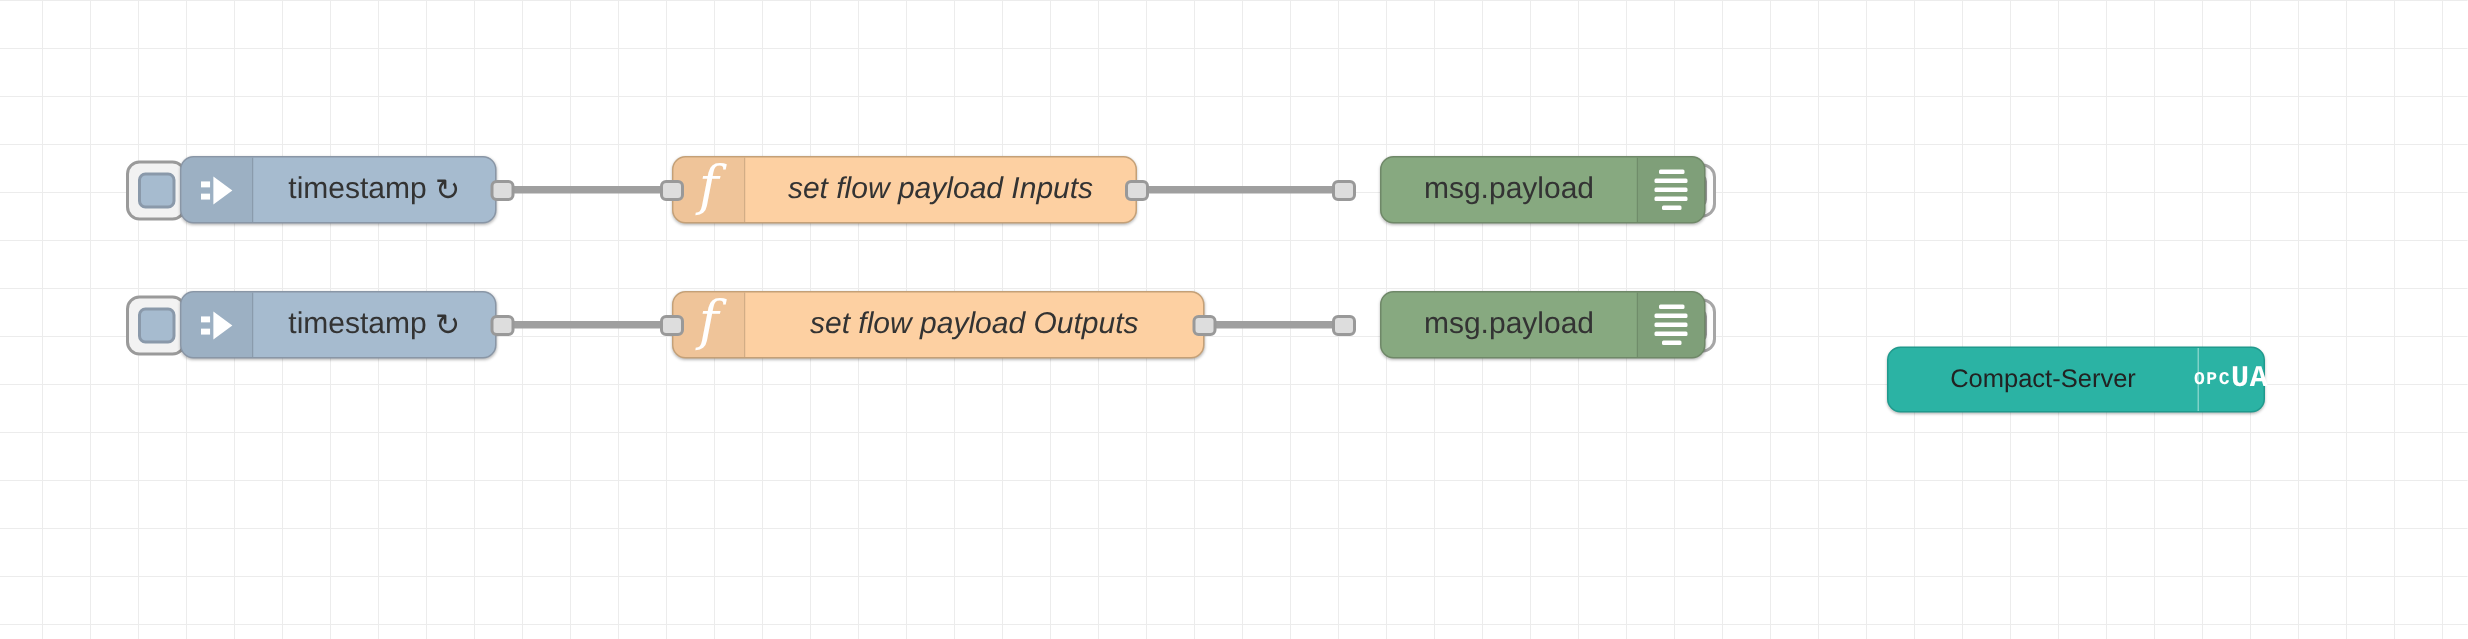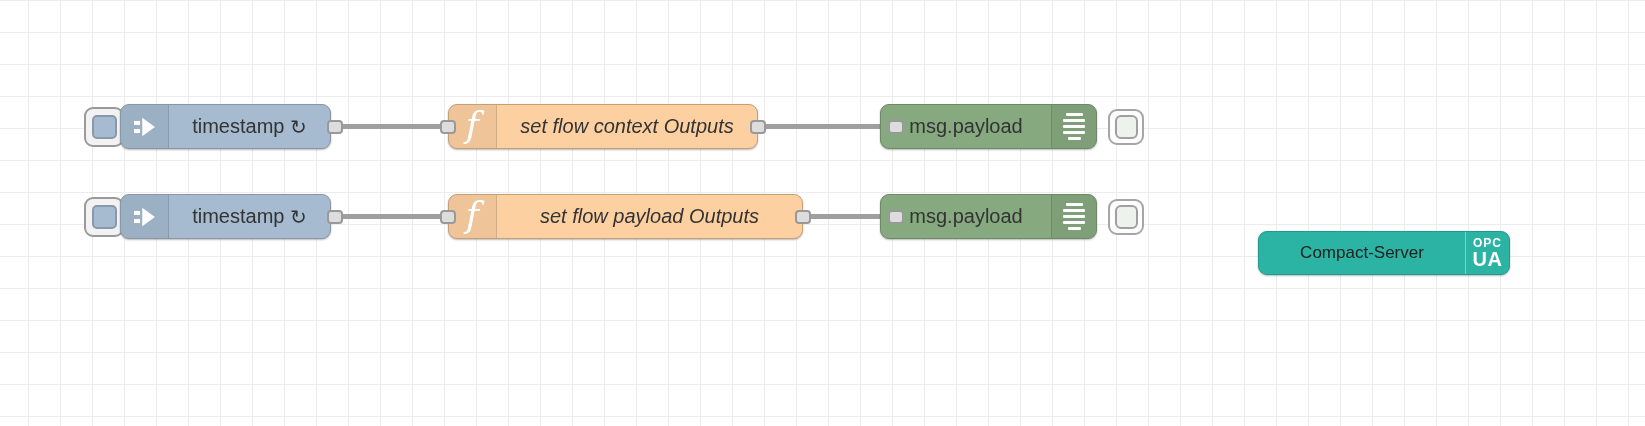--- a/index.html
+++ b/index.html
@@ -41,21 +41,21 @@
     display: flex; align-items: center; justify-content: center;
     background: rgba(0,0,0,0.055);
   }
   .icon-box.left  { border-right: 1px solid rgba(0,0,0,0.12); border-radius: 8px 0 0 8px; }
   .icon-box.right { border-left: 1px solid rgba(0,0,0,0.12);  border-radius: 0 8px 8px 0; width: 45px; flex-basis: 45px; }
 
   .inject-node   { background: #a6bbcf; border: 1px solid #8996a6; left: 120px; width: 211px; }
   .function-node { background: #fdd0a2; border: 1px solid #c4a077; left: 448px; }
   .fn-inputs  { width: 310px; }
   .fn-outputs { width: 355px; }
-  .debug-node    { background: #87a980; border: 1px solid #6f8868; left: 880px; width: 217px; text-align: right; }
+  .debug-node    { background: #87a980; border: 1px solid #6f8868; left: 920px; width: 217px; text-align: right; }
   .server-node   { background: #2bb3a4; border: 1px solid #1f9a8d; left: 1258px; top: 231px; width: 252px; height: 44px; color: #222; }
 
   .row1 { top: 104px; }
   .row2 { top: 194px; }
 
   
   .inject-button {
     position: absolute; left: 84px; width: 40px; height: 40px;
     background: #f2f2f2; border: 2px solid #9a9a9a; border-radius: 9px;
     z-index: 1; cursor: pointer;
@@ -99,22 +99,22 @@
   .debug-icon .l1 { width: 17px; }
   .debug-icon .l2 { width: 22px; }
   .debug-icon .l3 { width: 22px; }
   .debug-icon .l4 { width: 22px; }
   .debug-icon .l5 { width: 13px; }
 
   
   .server-badge {
     width: 44px; flex: 0 0 44px;
     border-left: 1px solid rgba(255,255,255,0.4);
-    display: flex; flex-direction: column; align-items: center; justify-content: center;
-    font-family: Liberation Sans, sans-serif; color: #ffffff; line-height: 1;
+    display: flex; align-items: center; justify-content: center;
+    font-family: Liberation Mono, monospace; color: #ffffff; line-height: 1;
   }
   .server-badge .top { font-size: 12px; font-weight: bold; letter-spacing: 1px; }
   .server-badge .bottom { font-size: 20px; font-weight: bold; letter-spacing: 0.5px; }
   .server-node .node-label { font-size: 17px; }
 
   .italic { font-style: italic; }
 </style>
 </head>
 <body>
 
@@ -140,21 +140,21 @@
     <div class="node-label">
       <span>timestamp</span>&nbsp;<span>↻</span>
     </div>
   </div>
   <div class="port p-row1" style="left:327px;"></div>
 
   <div class="node function-node fn-inputs row1">
     <div class="icon-box left">
       <span class="function-glyph">f</span>
     </div>
-    <div class="node-label italic">set flow context Outputs</div>
+    <div class="node-label italic">set flow payload Inputs</div>
   </div>
   <div class="port p-row1" style="left:440px;"></div>
   <div class="port p-row1" style="left:750px;"></div>
 
   <div class="debug-toggle tgl-row1">
     <div class="inner"></div>
   </div>
   <div class="node debug-node row1">
     <div class="node-label">msg.payload</div>
     <div class="icon-box right">

